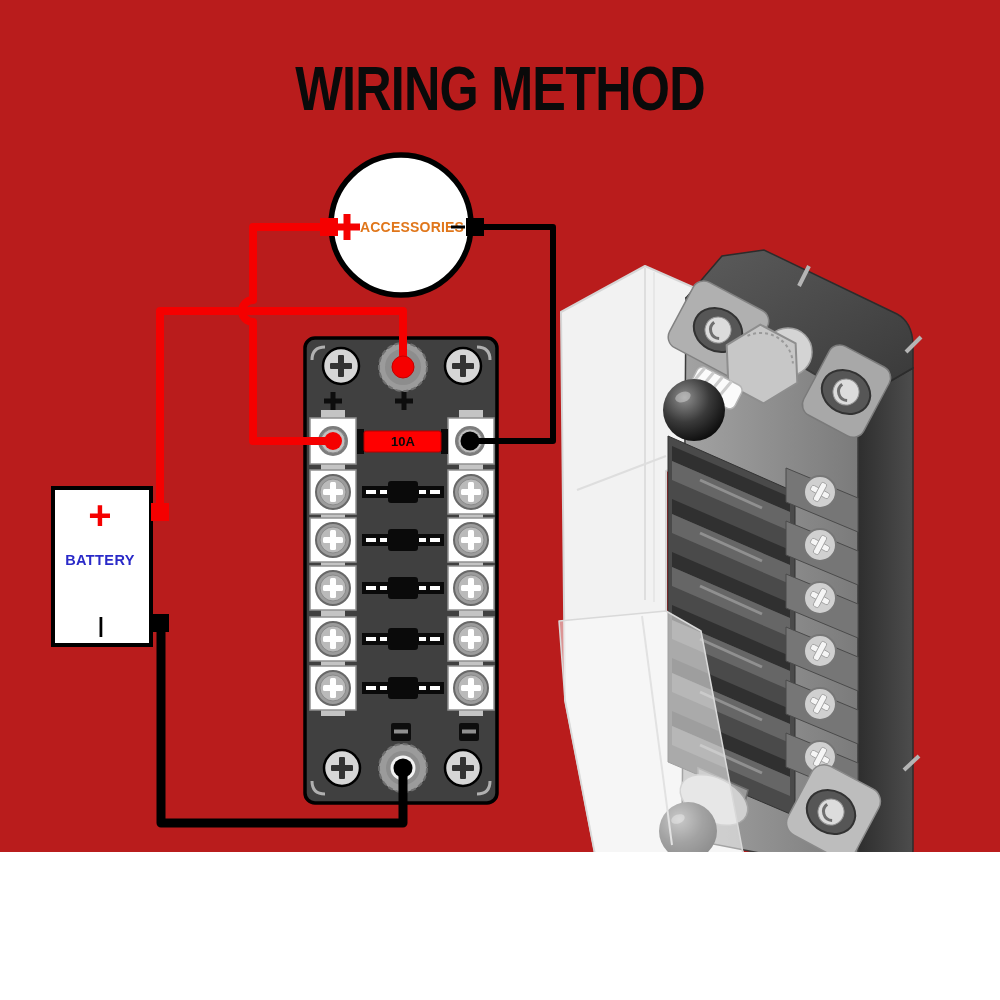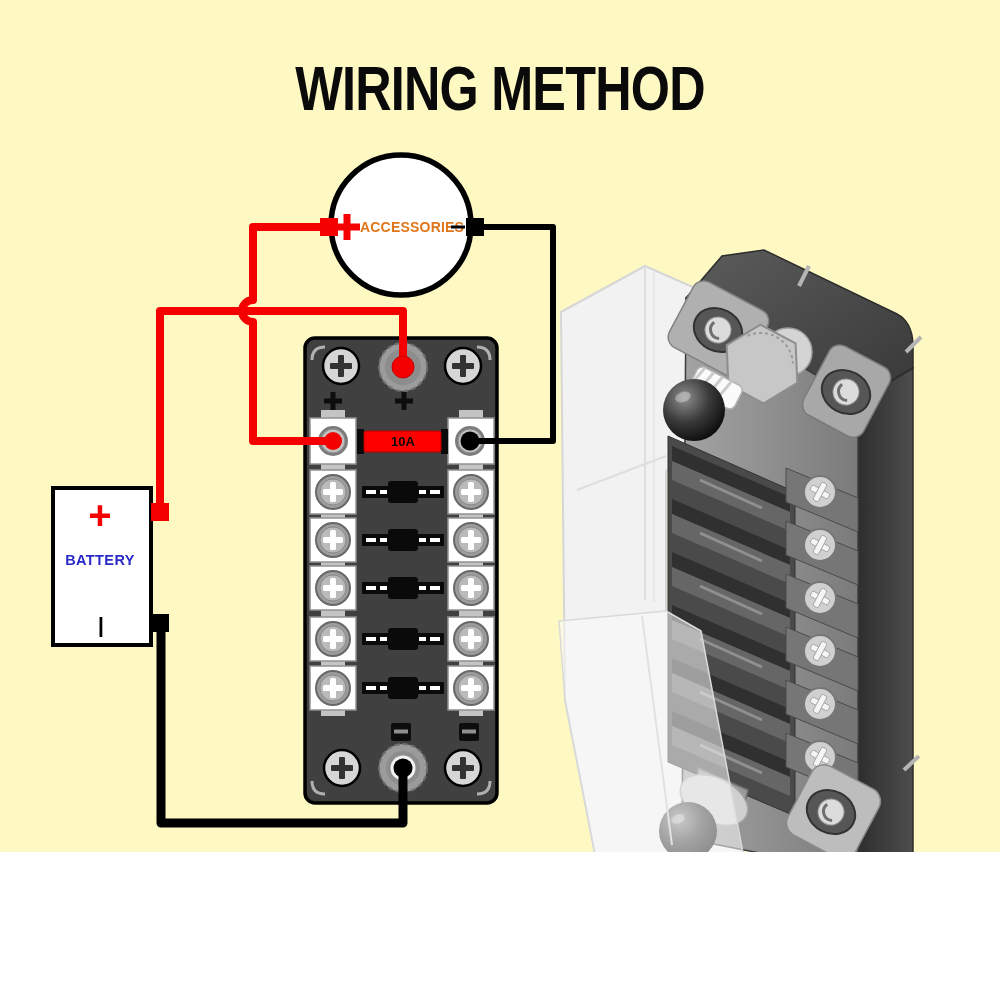--- a/index.html
+++ b/index.html
@@ -1,16 +1,16 @@
 <!DOCTYPE html>
 <html><head>
 <meta charset="utf-8">
 <style>
   html,body{margin:0;padding:0;background:#fff;}
-  #page{position:relative;width:1000px;height:852px;background:#fef9c3;overflow:hidden;
+  #page{position:relative;width:1000px;height:852px;background:#b91c1c;overflow:hidden;
         font-family:"Liberation Sans",sans-serif;}
   #title{position:absolute;top:52px;left:0;width:1000px;text-align:center;
          font-size:63px;font-weight:800;letter-spacing:-1px;color:#0a0a0a;
          transform:scaleX(.80);transform-origin:50% 50%;white-space:nowrap;}
   svg{position:absolute;top:0;left:0;}
   text{font-family:"Liberation Sans",sans-serif;}
 </style>
 </head>
 <body>
 

